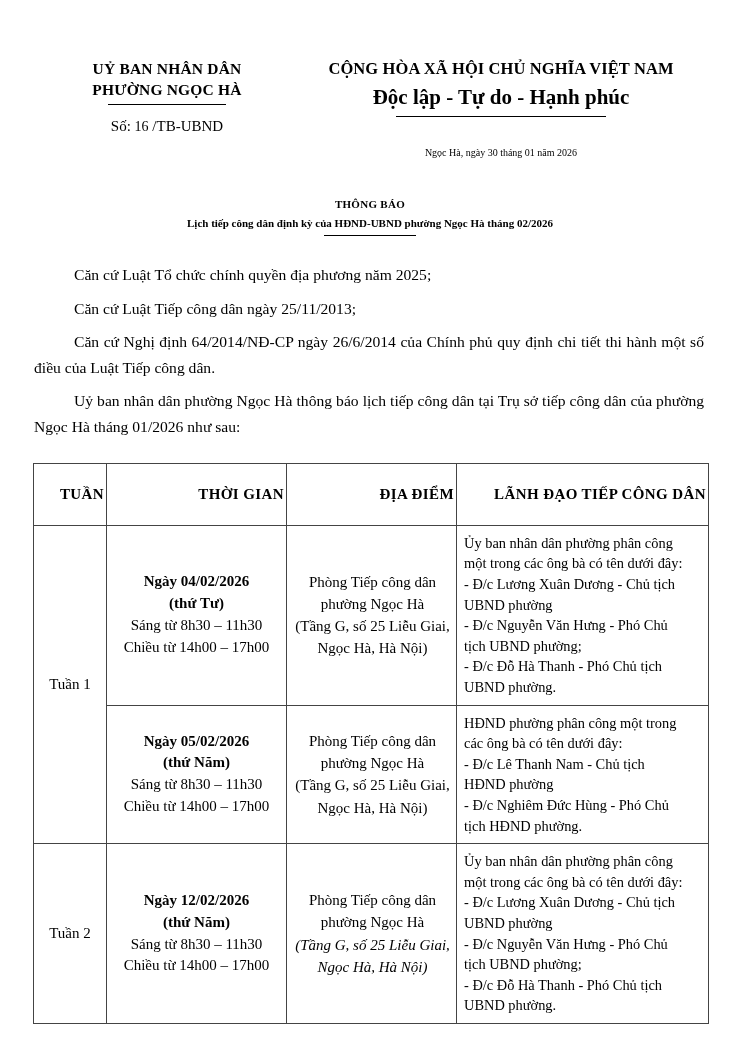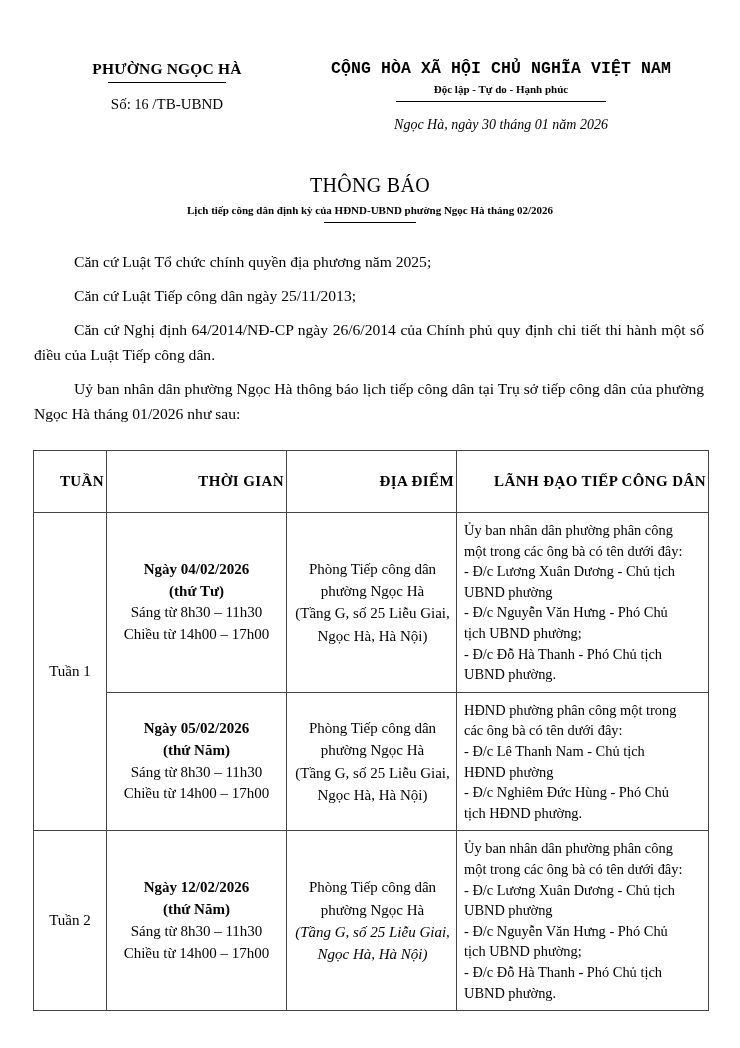--- a/index.html
+++ b/index.html
@@ -47,59 +47,57 @@
     letter-spacing: 0.2px;
     line-height: 1.38;
     white-space: nowrap;
   }
   .nation-line {
     font-weight: bold;
     font-size: 16.5px;
     letter-spacing: 0.1px;
     line-height: 1.35;
     white-space: nowrap;
-    font-family: Liberation Mono, monospace;
   }
   .motto-line {
     font-weight: bold;
-    font-size: 11px;
+    font-size: 21px;
     line-height: 1.45;
     margin-top: 2px;
     white-space: nowrap;
   }
   .rule {
     border: 0;
     border-top: 1.4px solid #000;
     margin: 3px auto 0 auto;
   }
   .rule-left  { width: 118px; }
   .rule-right { width: 210px; }
   .rule-sub   { width: 92px; margin-top: 4px; }
 
   .doc-no {
     font-size: 15px;
     margin-top: 13px;
     white-space: nowrap;
   }
   .doc-no .num { font-size: 14px; }
   .place-date {
-    font-style: italic;
-    font-size: 14px;
-    margin-top: 15px;
+    font-size: 10px;
+    margin-top: 30px;
     white-space: nowrap;
   }
 
   
   .title-block {
     text-align: center;
     margin-top: 39px;
   }
   .doc-title {
-    font-weight: normal;
-    font-size: 20px;
+    font-weight: bold;
+    font-size: 11px;
     letter-spacing: 0.3px;
     line-height: 1.3;
   }
   .doc-subtitle {
     font-weight: bold;
     font-size: 11px;
     line-height: 1.35;
     margin-top: 5px;
   }
 
@@ -183,20 +181,21 @@
   td.lead span { display: block; }
 </style>
 </head>
 <body>
 
 <div class="page">
 
   <div class="letterhead">
 
     <div class="lh-left">
+      <div class="org-line">UỶ BAN NHÂN DÂN</div>
       <div class="org-line">PHƯỜNG NGỌC HÀ</div>
       <hr class="rule rule-left">
       <div class="doc-no">
         <span>Số:</span>
         <span class="num">16</span>
         <span>/TB-UBND</span>
       </div>
     </div>
 
     <div class="lh-right">

